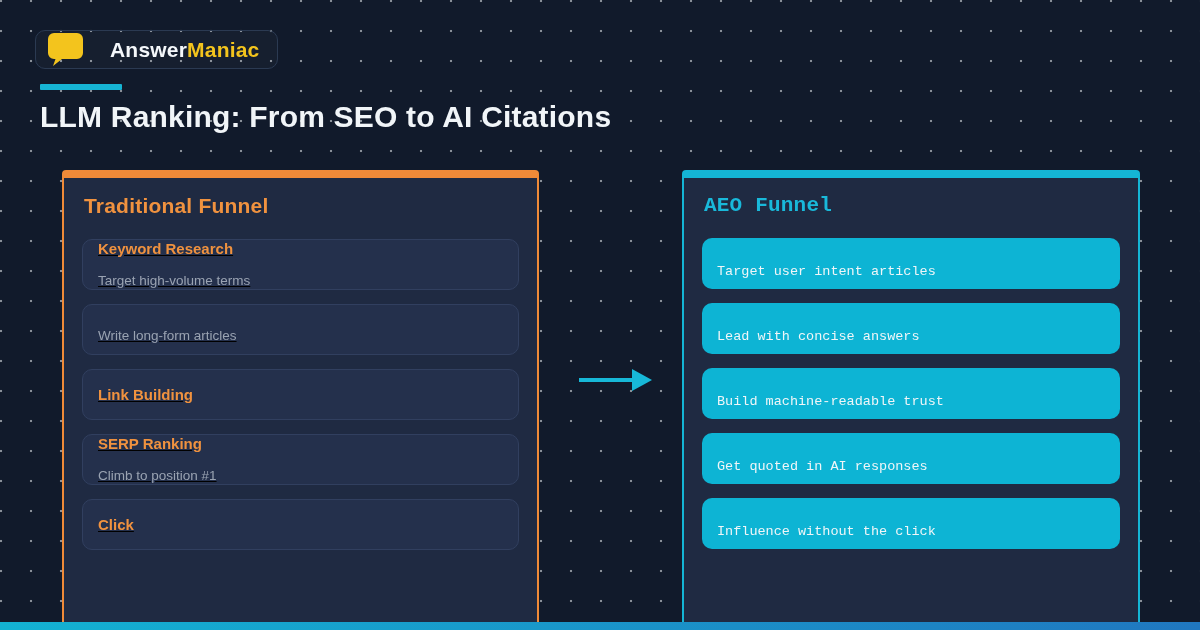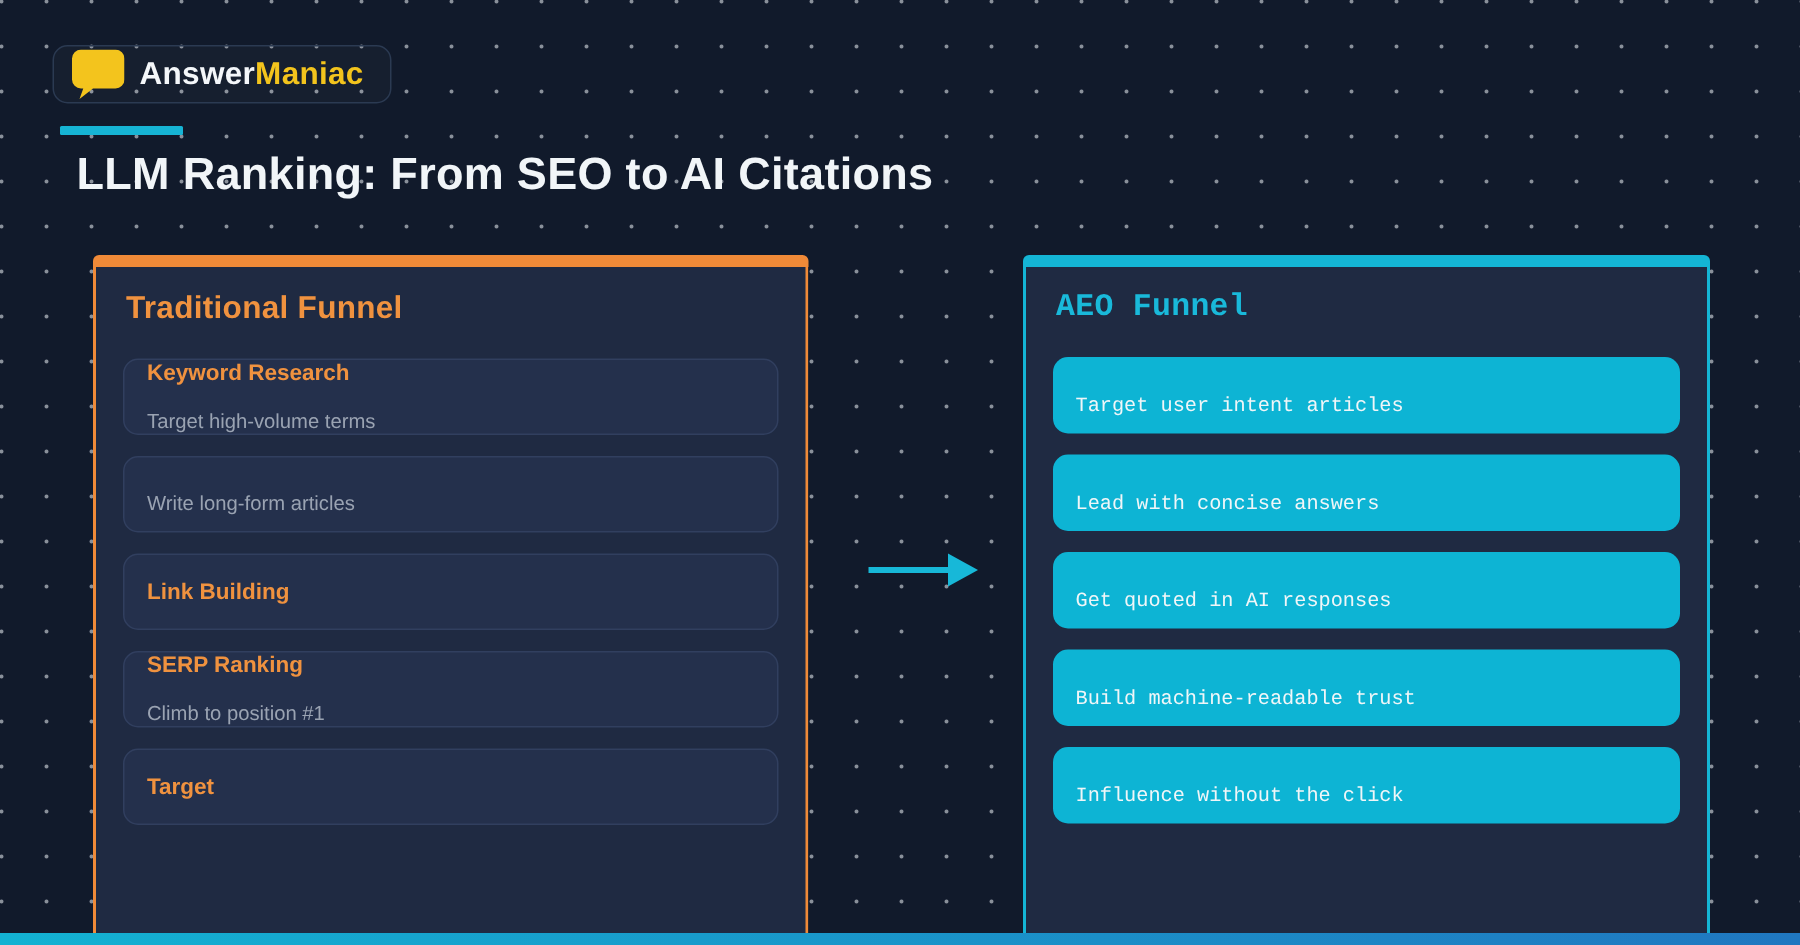--- a/index.html
+++ b/index.html
@@ -16,41 +16,41 @@
     font-family: "Liberation Sans", "DejaVu Sans", sans-serif;
   }
 
   
   .logo-chip {
     position: absolute;
     left: 35px; top: 30px;
     height: 39px;
     display: flex;
     align-items: center;
-    gap: 10px;
+    gap: 27px;
     padding: 0 18px 0 12px;
     border: 1px solid #2B3A52;
     border-radius: 10px;
     background: rgba(255,255,255,0.025);
   }
   .logo-icon { width: 35px; height: 33px; display: block; }
   .logo-text { font-size: 21px; font-weight: bold; letter-spacing: 0.2px; }
   .logo-text .brand-primary { color: #F4F7FA; }
   .logo-text .brand-secondary { color: #F3C41D; }
 
   .accent-underline {
     position: absolute;
     left: 40px; top: 84px;
     width: 82px; height: 6px;
     background: #16B4D4;
     border-radius: 1px;
   }
   .page-title {
     position: absolute;
-    left: 51px; top: 100px;
+    left: 40px; top: 100px;
     font-size: 30px;
     font-weight: bold;
     color: #F1F5F8;
     letter-spacing: 0.2px;
   }
 
   
   .panel { position: absolute; top: 170px; height: 407px; }
   .panel-left  { left: 62px;  width: 477px; }
   .panel-right { left: 682px; width: 458px; font-family: Liberation Mono, monospace; }
@@ -87,20 +87,21 @@
     border-radius: 10px;
     margin-bottom: 14px;
     padding: 8px 15px 9px 15px;
   }
   .panel-left .step-card {
     background: #24304C;
     border: 1px solid #313F5F;
     display: flex;
     flex-direction: column;
     justify-content: center;
+    text-decoration: underline;
   }
   .step-title {
     font-size: 15px;
     font-weight: bold;
     color: #F0923F;
     line-height: 19px;
   }
   .step-desc {
     font-size: 13.5px;
     color: #9AA3B2;
@@ -160,21 +161,21 @@
       <div class="step-desc">Write long-form articles</div>
     </div>
     <div class="step-card">
       <div class="step-title">Link Building</div>
     </div>
     <div class="step-card">
       <div class="step-title">SERP Ranking</div>
       <div class="step-desc">Climb to position #1</div>
     </div>
     <div class="step-card">
-      <div class="step-title">Target</div>
+      <div class="step-title">Click</div>
     </div>
   </div>
 </div>
 
 <svg class="flow-arrow" viewBox="0 0 80 28" aria-hidden="true">
   <line x1="4" y1="14" x2="58" y2="14" stroke="#17B8D8" stroke-width="4"></line>
   <polygon points="57,3 77,14 57,25" fill="#17B8D8"></polygon>
 </svg>
 
 <div class="panel panel-right">
@@ -182,24 +183,24 @@
   <div class="panel-body">
     <div class="panel-heading">AEO Funnel</div>
 
     <div class="step-card">
       <div class="aeo-step-text">Target user intent articles</div>
     </div>
     <div class="step-card">
       <div class="aeo-step-text">Lead with concise answers</div>
     </div>
     <div class="step-card">
+      <div class="aeo-step-text">Build machine-readable trust</div>
+    </div>
+    <div class="step-card">
       <div class="aeo-step-text">Get quoted in AI responses</div>
-    </div>
-    <div class="step-card">
-      <div class="aeo-step-text">Build machine-readable trust</div>
     </div>
     <div class="step-card">
       <div class="aeo-step-text">Influence without the click</div>
     </div>
   </div>
 </div>
 
 <div class="footer-bar"></div>
 
 </body></html>

